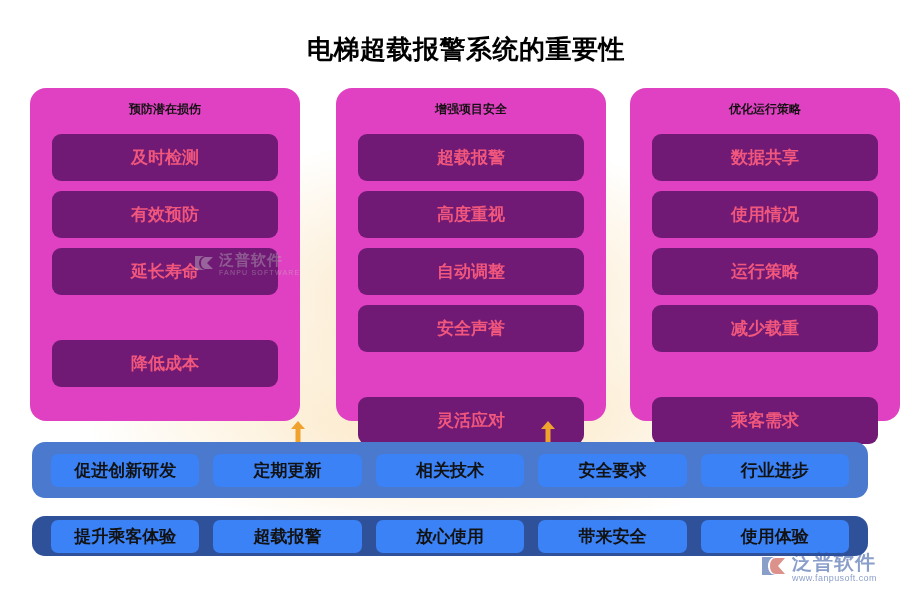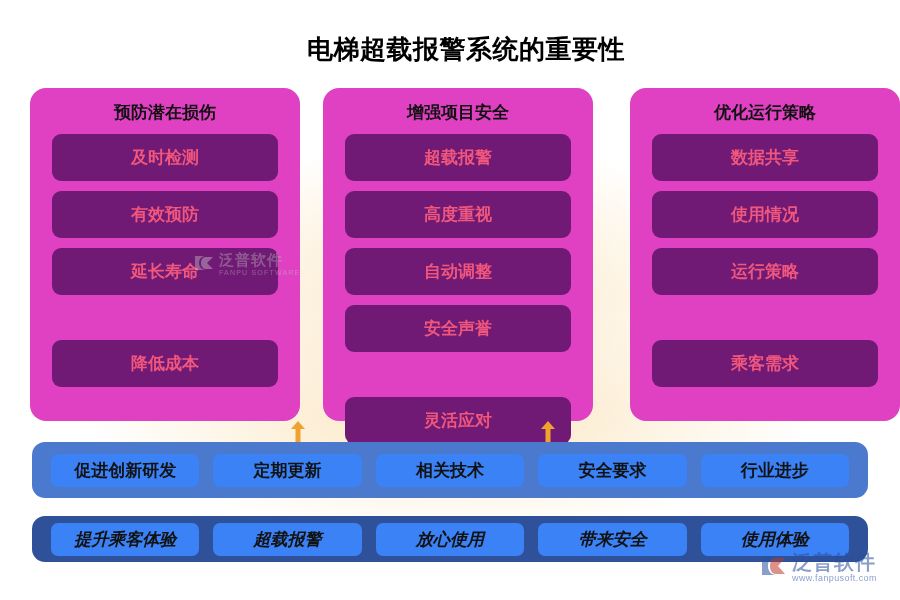--- a/index.html
+++ b/index.html
@@ -45,29 +45,29 @@
     position: absolute;
     top: 88px;
     width: 270px;
     height: 333px;
     background: #E041C2;
     border-radius: 16px;
     box-sizing: border-box;
     padding: 0;
   }
   #col-0 { left: 30px; }
-  #col-1 { left: 323px; padding-left: 8px; }
+  #col-1 { left: 336px; padding-left: 8px; }
   #col-2 { left: 630px; padding-left: 28px; }
 
   .pink-column-title {
     position: absolute;
     left: 0; top: 13px;
     width: 100%;
     text-align: center;
-    font-size: 17px;
+    font-size: 12px;
     font-weight: bold;
     color: #111111;
     white-space: nowrap;
   }
 
   .pink-items {
     position: absolute;
     left: 22px;
     top: 46px;
     width: 226px;
@@ -107,23 +107,22 @@
     box-sizing: border-box;
     padding: 0 12px;
   }
   #bar-0 {
     top: 442px;
     height: 56px;
     background: #4A79CE;
   }
   #bar-1 {
     top: 516px;
-    height: 46px;
+    height: 40px;
     background: #2F5199;
-    font-style: italic;
   }
 
   .blue-chip {
     flex: 1 1 0;
     margin: 0 7px;
     height: 33px;
     background: #3b82f6;
     border-radius: 7px;
     display: flex;
     align-items: center;
@@ -210,20 +209,21 @@
     <div class="pink-item">灵活应对</div>
   </div>
 </div>
 
 <div class="pink-column" id="col-2">
   <div class="pink-column-title">优化运行策略</div>
   <div class="pink-items">
     <div class="pink-item">数据共享</div>
     <div class="pink-item">使用情况</div>
     <div class="pink-item">运行策略</div>
+    <div class="pink-item">减少载重</div>
     <div class="pink-item">乘客需求</div>
   </div>
 </div>
 
 <div class="connector-arrow" id="arrow-0">
   <svg width="18" height="32" viewBox="0 0 18 32">
     <polygon points="9,0 16,8 11.5,8 11.5,24 16,24 9,32 2,24 6.5,24 6.5,8 2,8" fill="#F0A22E"></polygon>
   </svg>
 </div>
 <div class="connector-arrow" id="arrow-1">

